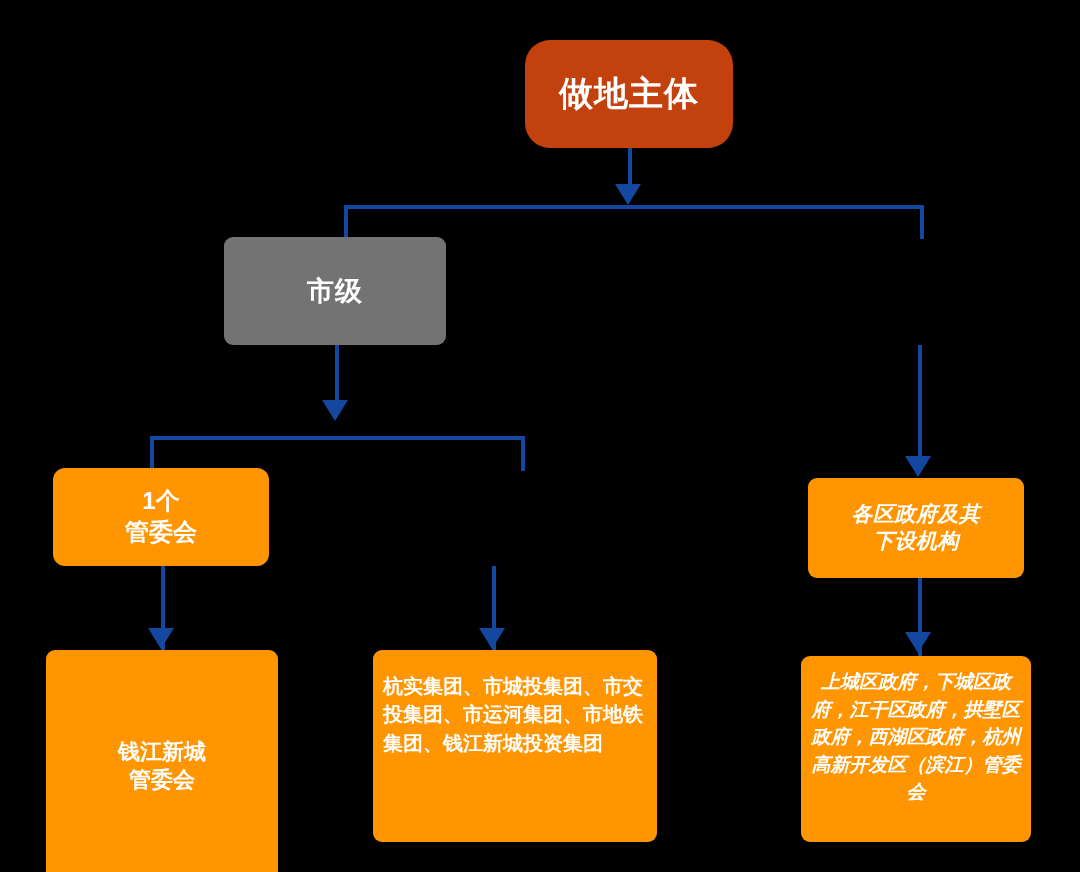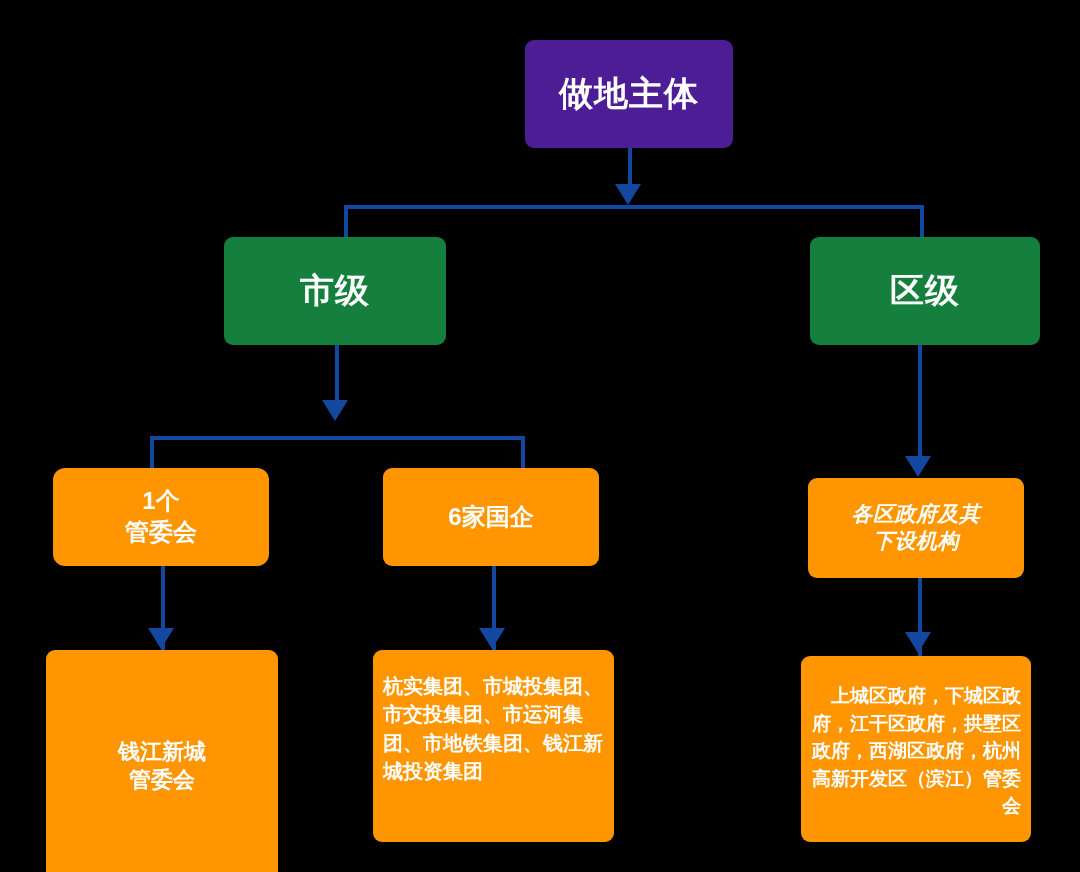--- a/index.html
+++ b/index.html
@@ -24,46 +24,48 @@
     text-align: center;
     color: #ffffff;
     font-weight: bold;
     border-radius: 9px;
     line-height: 1.28;
     z-index: 3;
     padding: 4px 10px;
     white-space: pre-line;
   }
   .node-root {
-    background: #4c1d95;
+    background: #c2410c;
     font-size: 34px;
     letter-spacing: 1px;
+    border-radius: 25px;
   }
   .node-level {
-    background: #15803d;
-    font-size: 34px;
+    background: #737373;
+    font-size: 27px;
     letter-spacing: 1px;
   }
   .node-orange {
     background: #FE9501;
   }
   .t-24 { font-size: 24px; }
   .t-22 { font-size: 22px; }
   .t-21 { font-size: 21px; letter-spacing: 0.5px; font-style: italic; }
   .t-20 { font-size: 20px; line-height: 1.42; }
   .t-19 { font-size: 19px; line-height: 1.45; }
   .t-list {
     align-items: flex-start;
     padding-top: 22px;
     text-align: left;
   }
   .t-list-c {
     align-items: flex-start;
-    padding-top: 26px;
-    text-align: right;
+    padding-top: 12px;
+    text-align: center;
+    font-style: italic;
   }
 
   
   .vline {
     position: absolute;
     background: #14479F;
     width: 4px;
     z-index: 1;
   }
   .hline {
@@ -108,30 +110,28 @@
   <div class="vline" style="left:492px; top:566px; height:84px;"></div>
   <div class="arrowhead" style="left:479px; top:628px;"></div>
 
   <div class="vline" style="left:918px; top:578px; height:78px;"></div>
   <div class="arrowhead" style="left:905px; top:632px;"></div>
 
   <div class="node node-root" style="left:525px; top:40px; width:208px; height:108px;">做地主体</div>
 
   <div class="node node-level" style="left:224px; top:237px; width:222px; height:108px;">市级</div>
 
-  <div class="node node-level" style="left:810px; top:237px; width:230px; height:108px;">区级</div>
 
   <div class="node node-orange t-24" style="left:53px; top:468px; width:216px; height:98px;border-radius:12px;">1个
 管委会</div>
 
-  <div class="node node-orange t-24" style="left:383px; top:468px; width:216px; height:98px;">6家国企</div>
 
   <div class="node node-orange t-21" style="left:808px; top:478px; width:216px; height:100px;">各区政府及其
 下设机构</div>
 
   <div class="node node-orange t-22" style="left:46px; top:650px; width:232px; height:232px;">钱江新城
 管委会</div>
 
-  <div class="node node-orange t-20 t-list" style="left:373px; top:650px; width:241px; height:192px;">杭实集团、市城投集团、市交投集团、市运河集团、市地铁集团、钱江新城投资集团</div>
+  <div class="node node-orange t-20 t-list" style="left:373px; top:650px; width:284px; height:192px;">杭实集团、市城投集团、市交投集团、市运河集团、市地铁集团、钱江新城投资集团</div>
 
   <div class="node node-orange t-19 t-list-c" style="left:801px; top:656px; width:230px; height:186px;">上城区政府，下城区政府，江干区政府，拱墅区政府，西湖区政府，杭州高新开发区（滨江）管委会</div>
 
 </div>
 
 </body></html>

